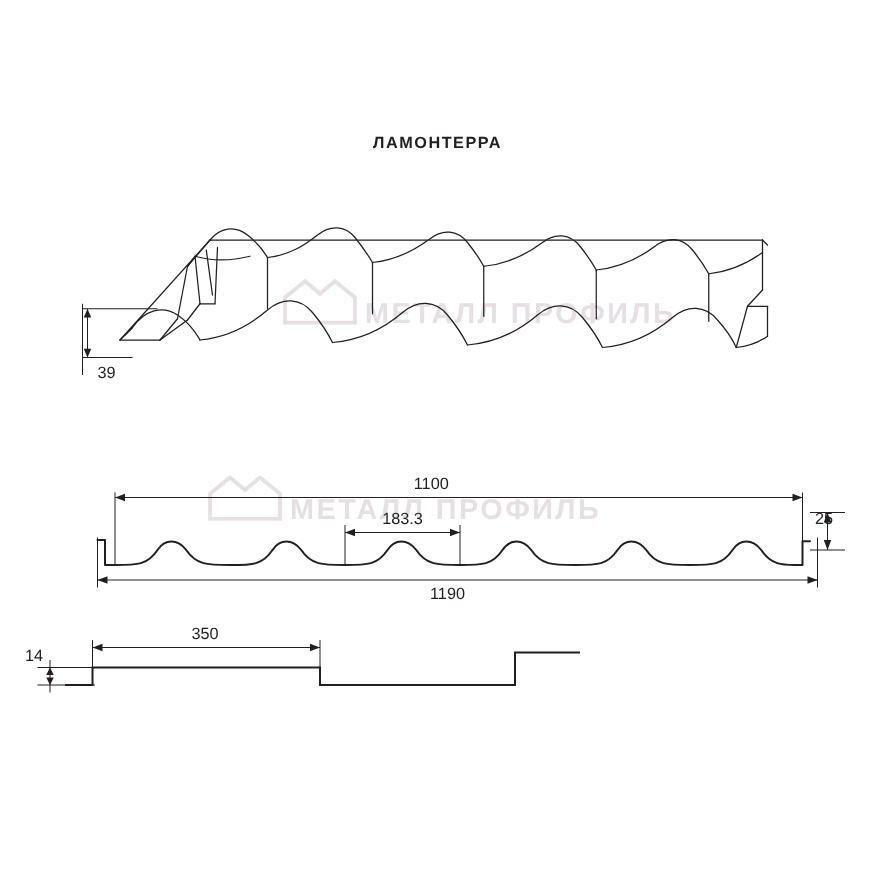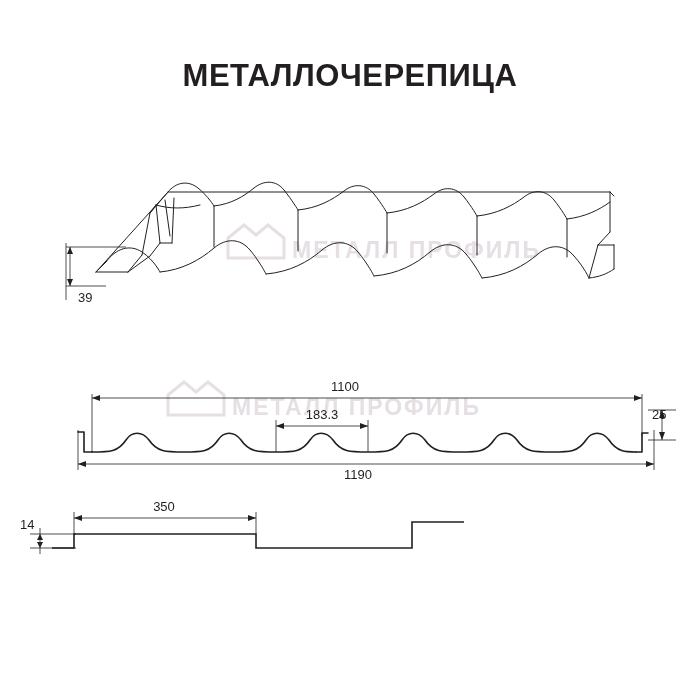--- a/index.html
+++ b/index.html
@@ -60,21 +60,21 @@
     font-weight: bold;
     letter-spacing: 2px;
     fill: #e6dfe4;
   }
 </style>
 </head>
 <body>
 
 <div class="page">
 
-  <div class="title">МЕТАЛЛОЧЕРЕПИЦА</div>
+  <div class="subtitle">ЛАМОНТЕРРА</div>
 
   <svg class="drawing" viewBox="0 0 700 700" width="700" height="700" xmlns="http://www.w3.org/2000/svg">
 
     <g opacity="1">
       <g transform="translate(228,238)">
         <path d="M0 0 l16 -13 l12 10 l12 -10 l16 13 l0 20 l-56 0 z" fill="none" stroke="#e6dfe4" stroke-width="3"></path>
       </g>
       <text class="wm-text" x="292" y="258">МЕТАЛЛ ПРОФИЛЬ</text>
     </g>
     <g>

